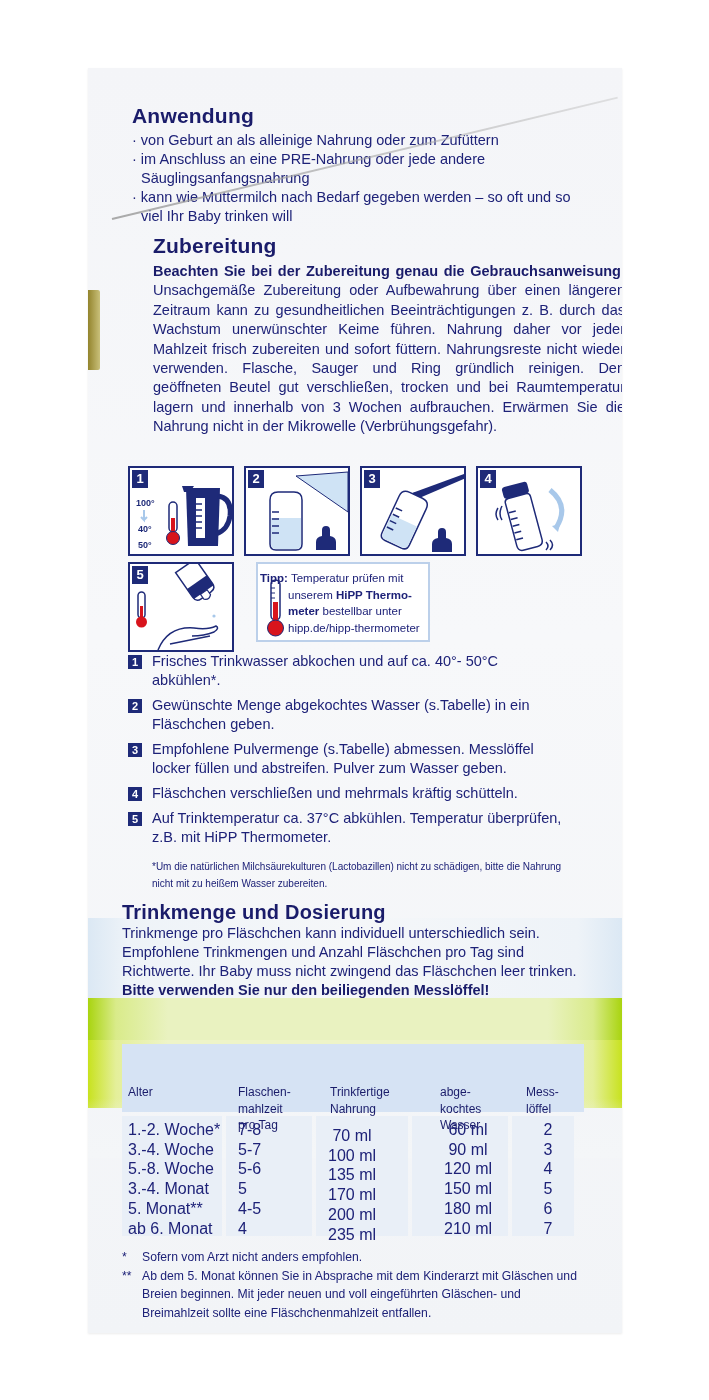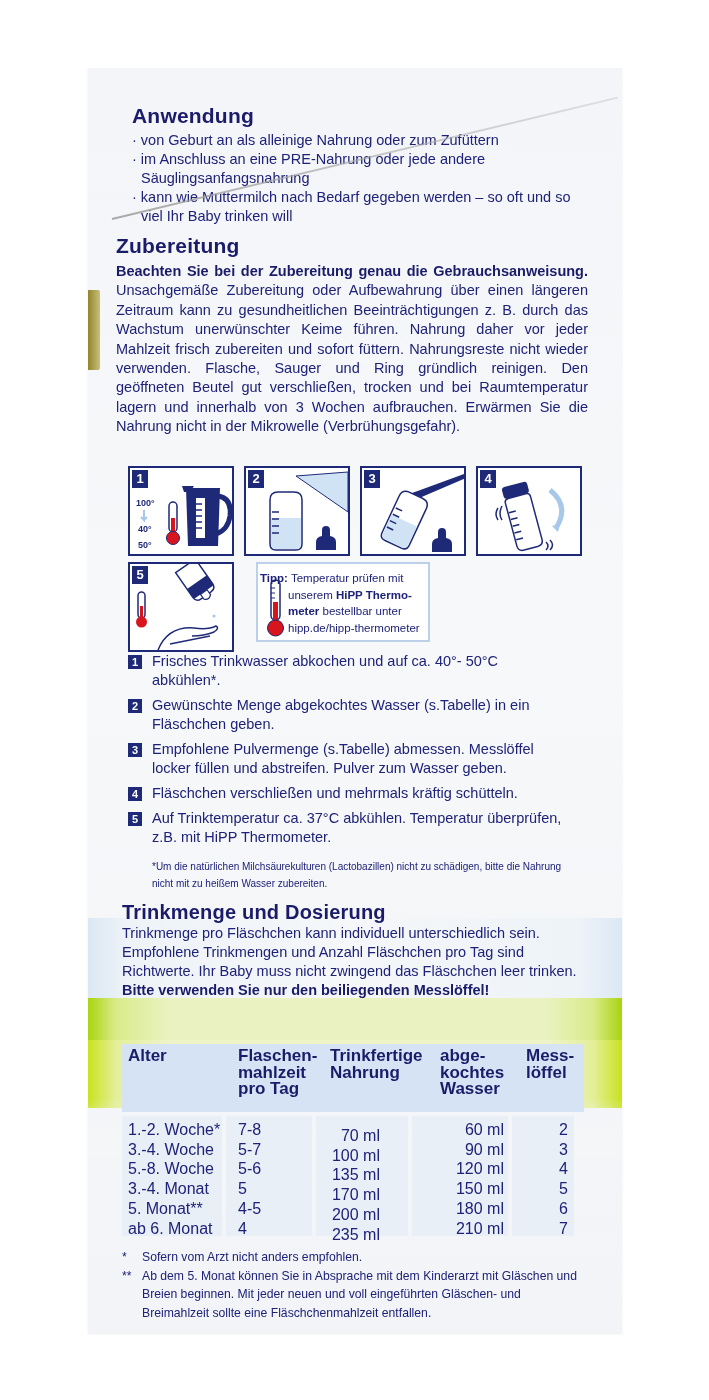--- a/index.html
+++ b/index.html
@@ -43,23 +43,23 @@
   .instr { position: relative; padding-left: 24px; margin-bottom: 6px; }
   .instr .num { position: absolute; left: 0; top: 3px; width: 14px; height: 14px; background: #1e2a78; color: #fff; font-size: 11px; font-weight: bold; text-align: center; line-height: 14px; }
   .footnote1 { position: absolute; left: 64px; top: 790px; width: 430px; font-size: 10px; line-height: 17px; }
 
   .dose { position: absolute; left: 34px; top: 832px; width: 470px; }
   .dose h2 { font-size: 20px; }
   .dose p { font-size: 14.5px; line-height: 19px; }
   .dose .warn { font-weight: bold; color: #1a1c6a; }
   .thead-bg { position: absolute; left: 34px; top: 976px; width: 462px; height: 68px; background: #d6e3f4; }
   .tbody-bg { position: absolute; top: 1048px; height: 120px; background: #e9eff7; }
-  .th { position: absolute; font-weight: bold; font-size: 17px; line-height: 16.5px; color: #1a1c6a; }
+  .th { position: absolute; font-weight: normal; font-size: 12px; line-height: 16.5px; color: #1a1c6a; margin-top: 36px; }
   .col { position: absolute; font-size: 16px; line-height: 19.7px; color: #1e2278; }
-  .col.right { text-align: right; }
+  .col.right { text-align: center; }
 
   .footnote2 { position: absolute; left: 34px; top: 1180px; width: 460px; font-size: 12.2px; line-height: 18.5px; }
   .fn { position: relative; padding-left: 20px; }
   .fn .mark { position: absolute; left: 0; top: 0; }
 </style>
 </head>
 <body>
 
 <div class="panel">
   <div class="band-blue"></div>
@@ -70,21 +70,21 @@
 
   <div class="content" style="top:36px;margin-left:16px;">
     <h2 class="section-title">Anwendung</h2>
     <ul class="bullets" style="margin-top:3px; width:440px;">
       <li>von Geburt an als alleinige Nahrung oder zum Zufüttern</li>
       <li>im Anschluss an eine PRE-Nahrung oder jede andere Säuglingsanfangsnahrung</li>
       <li>kann wie Muttermilch nach Bedarf gegeben werden – so oft und so viel Ihr Baby trinken will</li>
     </ul>
   </div>
 
-  <div class="content" style="top:166px;">
+  <div class="content" style="top:166px;margin-left:37px;">
     <h2 class="section-title">Zubereitung</h2>
     <p class="body" style="margin-top:4px;"><b>Beachten Sie bei der Zubereitung genau die Gebrauchsanweisung.</b> <span>Unsachgemäße Zubereitung oder Aufbewahrung über einen längeren Zeitraum kann zu gesundheitlichen Beeinträchtigungen z. B. durch das Wachstum unerwünschter Keime führen. Nahrung daher vor jeder Mahlzeit frisch zubereiten und sofort füttern. Nahrungsreste nicht wieder verwenden. Flasche, Sauger und Ring gründlich reinigen. Den geöffneten Beutel gut verschließen, trocken und bei Raumtemperatur lagern und innerhalb von 3 Wochen aufbrauchen. Erwärmen Sie die Nahrung nicht in der Mikrowelle (Verbrühungsgefahr).</span></p>
   </div>
 
   <div class="steps-grid">
     <div class="step-box" style="left:0;top:0;">
       <div class="step-num">1</div>
       <svg width="106" height="90">
         <text x="6" y="38" font-size="9" font-weight="bold" fill="#1e2a78" font-family="Liberation Sans, sans-serif">100°</text>
         <path d="M14 42 v10 l-3 -3 M14 52 l3 -3" stroke="#a8c8ea" stroke-width="2" fill="none"></path>

